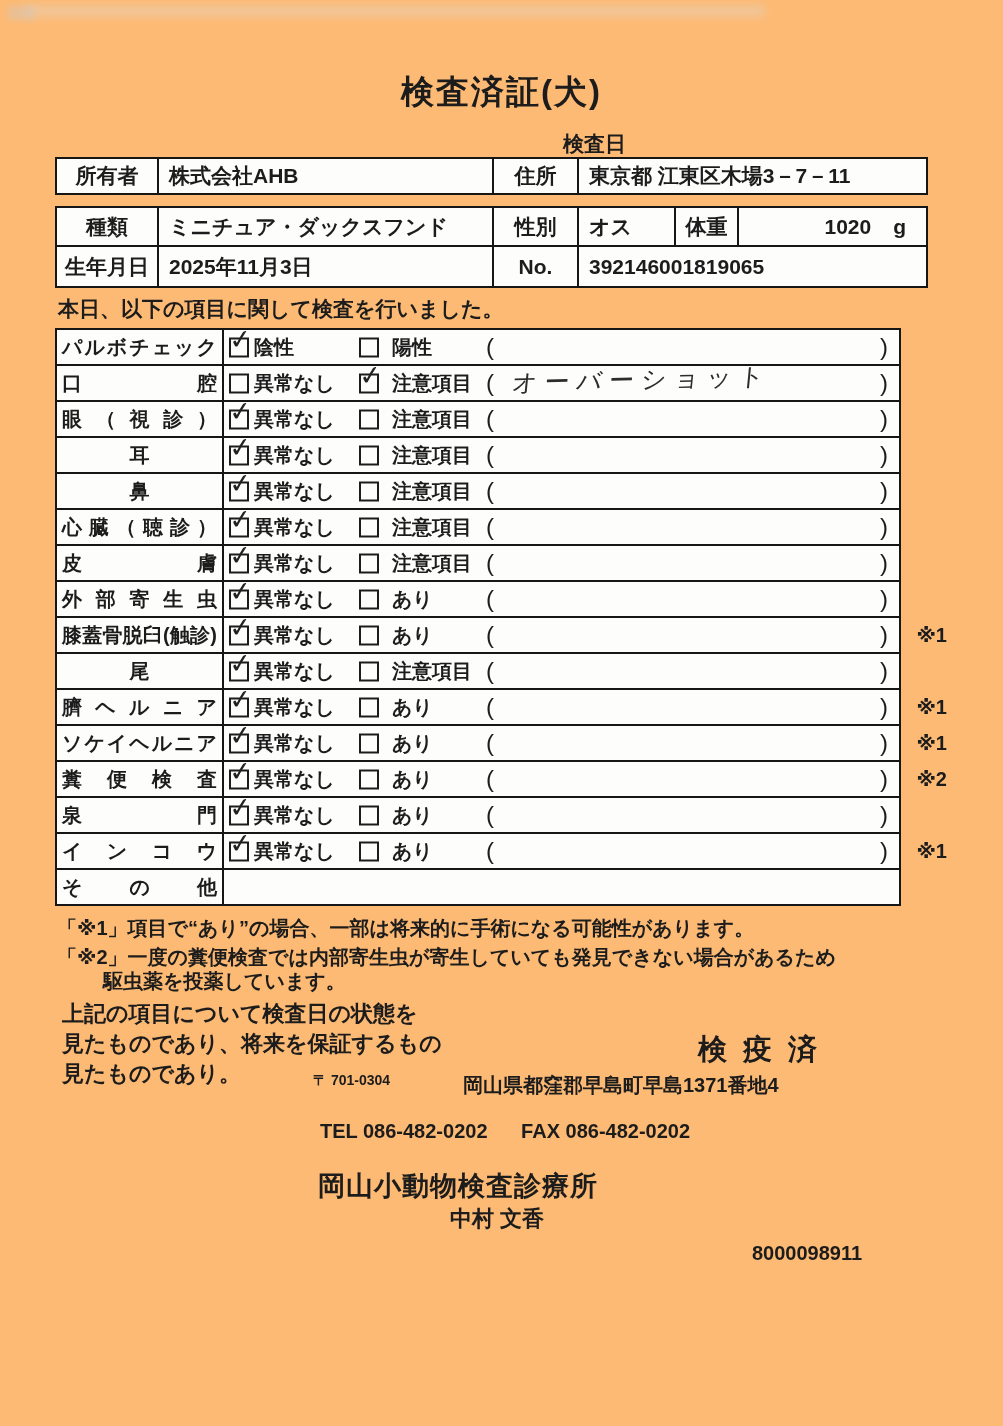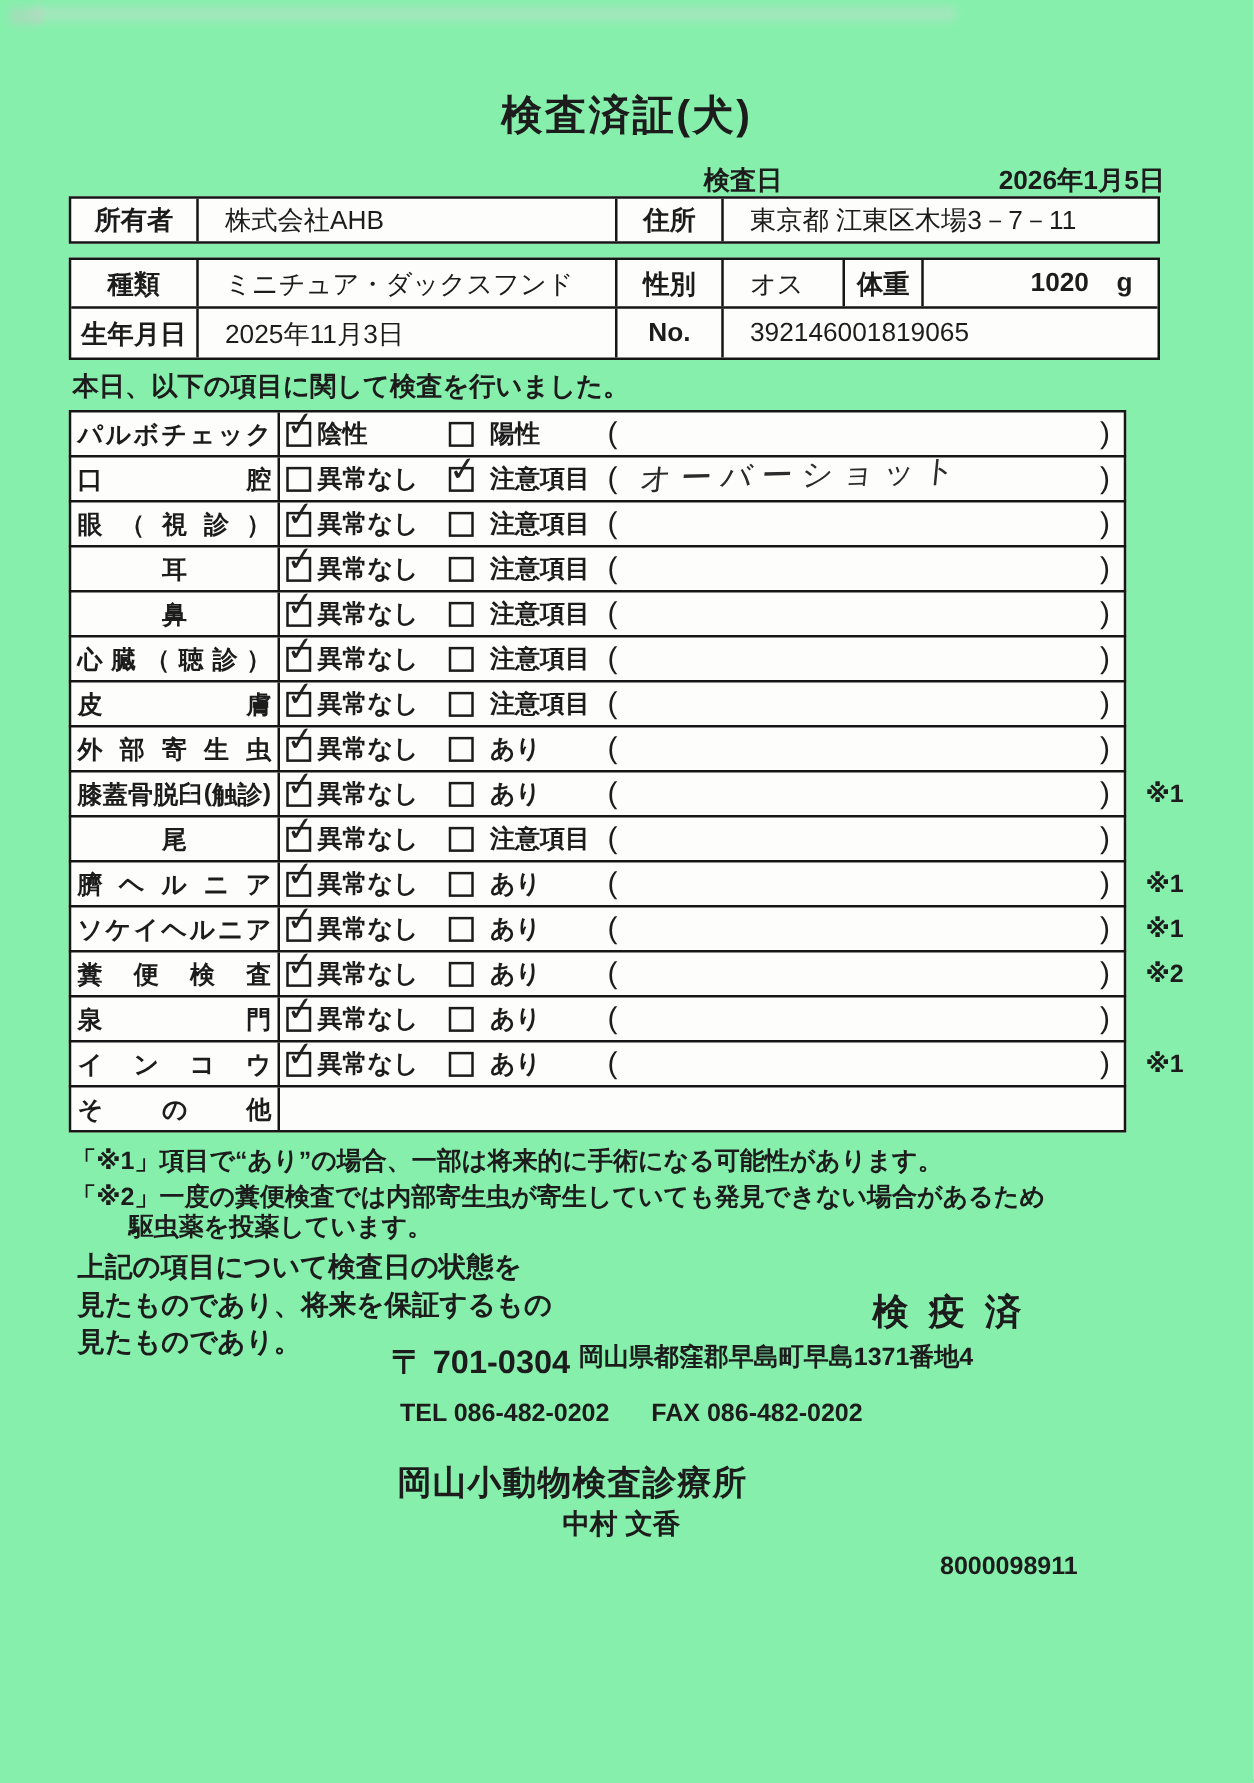--- a/index.html
+++ b/index.html
@@ -1,37 +1,37 @@
 <!DOCTYPE html>
 <html><head>
 <meta charset="utf-8">
 <style>
   html,body{margin:0;padding:0;background:#e9e9e9;}
   #doc{
     position:relative;
     width:1003px;height:1426px;
-    background:#86efac;
+    background:#fdba74;
     font-family:"Liberation Sans","DejaVu Sans",sans-serif;
     color:#1c1c1c;
     overflow:hidden;
   }
   .abs{position:absolute;}
   
   .smudge-top{left:25px;top:5px;width:740px;height:12px;background:#d9d9d9;opacity:.35;filter:blur(4px);}
   .smudge-corner{left:8px;top:6px;width:26px;height:14px;background:#c9c9c9;opacity:.4;filter:blur(3px);}
   
   .title{left:0;top:70px;width:1003px;text-align:center;font-size:33px;font-weight:700;letter-spacing:2px;}
   
   .examdate-label{left:563px;top:130px;font-size:21px;font-weight:700;}
   .examdate-value{left:660px;top:130px;width:272px;text-align:right;font-size:21px;font-weight:700;}
   
   .ttable{border:2px solid #161616;display:flex;box-sizing:border-box;background:#fdfdfc;}
   .tcell{box-sizing:border-box;display:flex;align-items:center;font-size:21px;overflow:hidden;white-space:nowrap;}
   .tcell.lab{justify-content:center;font-weight:700;}
-  .tcell.val{padding-left:21px;font-weight:400;text-align:right;}
+  .tcell.val{padding-left:10px;font-weight:700;text-align:right;}
   .bl{border-left:2px solid #161616;}
   .owner-table{left:55px;top:157px;width:873px;height:38px;}
   .info-table{left:55px;top:206px;width:873px;height:82px;flex-direction:column;}
   .info-row{display:flex;height:41px;box-sizing:border-box;}
   .info-row.first{border-bottom:2px solid #161616;}
   .w-label{width:100px;}
   .w-value{width:335px;}
   .w-mid{width:85px;}
   .w-sex{width:97px;}
   .w-wlab{width:63px;}
@@ -75,40 +75,39 @@
   .refmark{position:absolute;right:-48px;top:50%;transform:translateY(-50%);font-size:20px;font-weight:700;}
   
   .note-line1{left:57px;top:915px;font-size:20px;font-weight:700;}
   .note-line2{left:57px;top:944px;font-size:20px;font-weight:700;}
   .note-line3{left:103px;top:968px;font-size:20px;font-weight:700;}
   
   .disclaimer{left:62px;top:999px;font-size:22px;font-weight:700;line-height:30px;}
   
   .stamp{left:698px;top:1030px;font-size:29px;font-weight:600;letter-spacing:16px;white-space:nowrap;}
   
-  .postal{left:313px;top:1072px;font-size:26px;font-weight:600;}
+  .postal{left:313px;top:1072px;font-size:14px;font-weight:600;}
   .clinic-addr{left:463px;top:1072px;font-size:20px;font-weight:600;}
   .telfax{left:320px;top:1120px;font-size:20px;font-weight:600;}
   .fax{margin-left:28px;}
   .clinic-name{left:318px;top:1168px;font-size:27px;font-weight:600;letter-spacing:1px;}
   .vet-name{left:450px;top:1204px;font-size:22px;font-weight:600;}
   .serial{left:752px;top:1242px;font-size:20px;font-weight:600;}
 </style>
 </head>
 <body>
 
 <div id="doc">
 
   <div class="abs smudge-top"></div>
   <div class="abs smudge-corner"></div>
 
   <div class="abs title">検査済証(犬)</div>
 
   <div class="abs examdate-label">検査日</div>
-  <div class="abs examdate-value">2026年1月5日</div>
 
   <div class="abs ttable owner-table">
     <div class="tcell lab w-label">所有者</div>
     <div class="tcell val w-value bl">株式会社AHB</div>
     <div class="tcell lab w-mid bl">住所</div>
     <div class="tcell val w-no bl">東京都 江東区木場3－7－11</div>
   </div>
 
   <div class="abs ttable info-table">
     <div class="info-row first">

